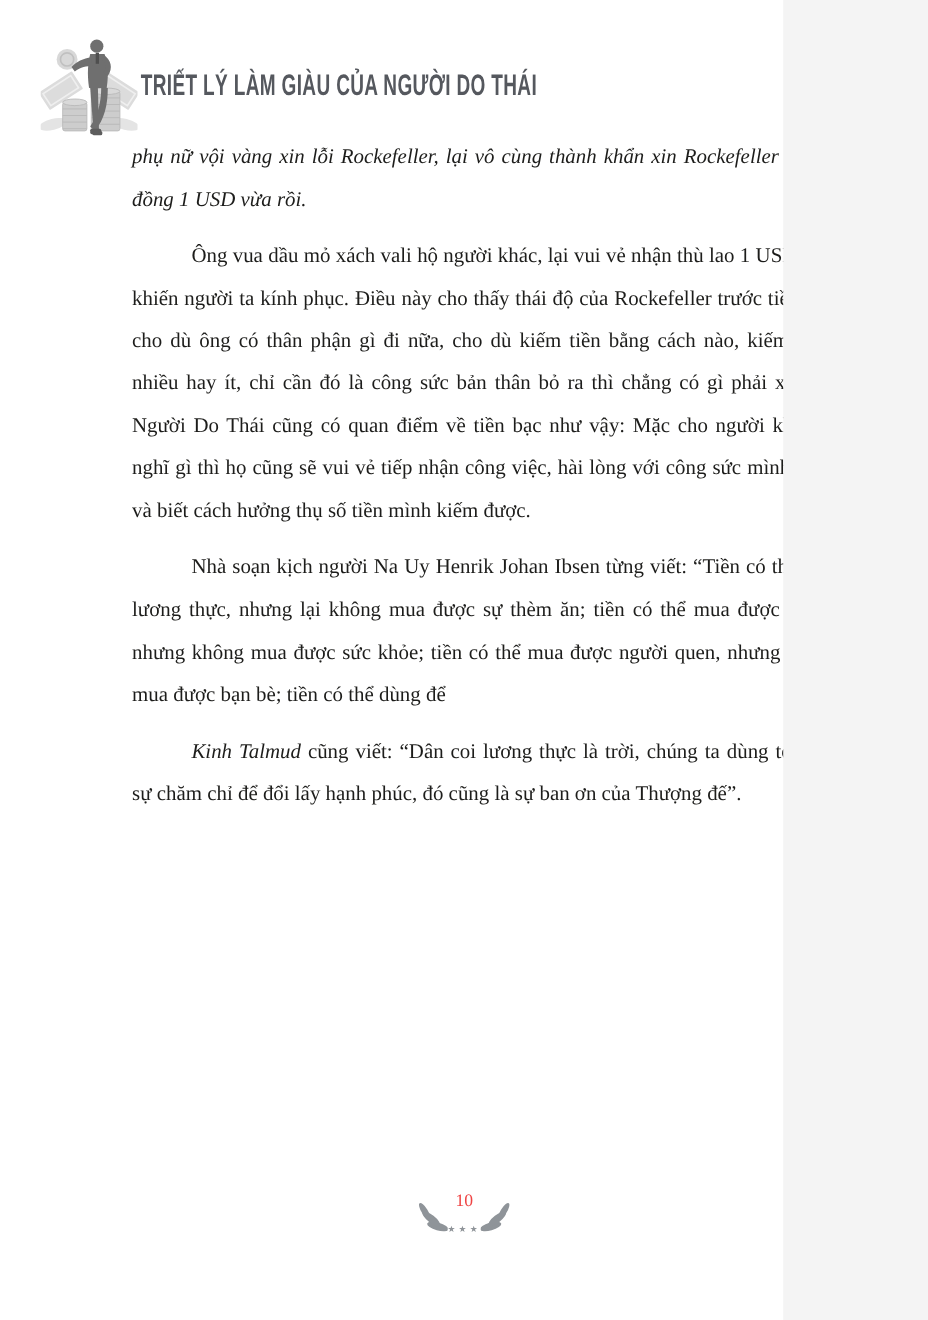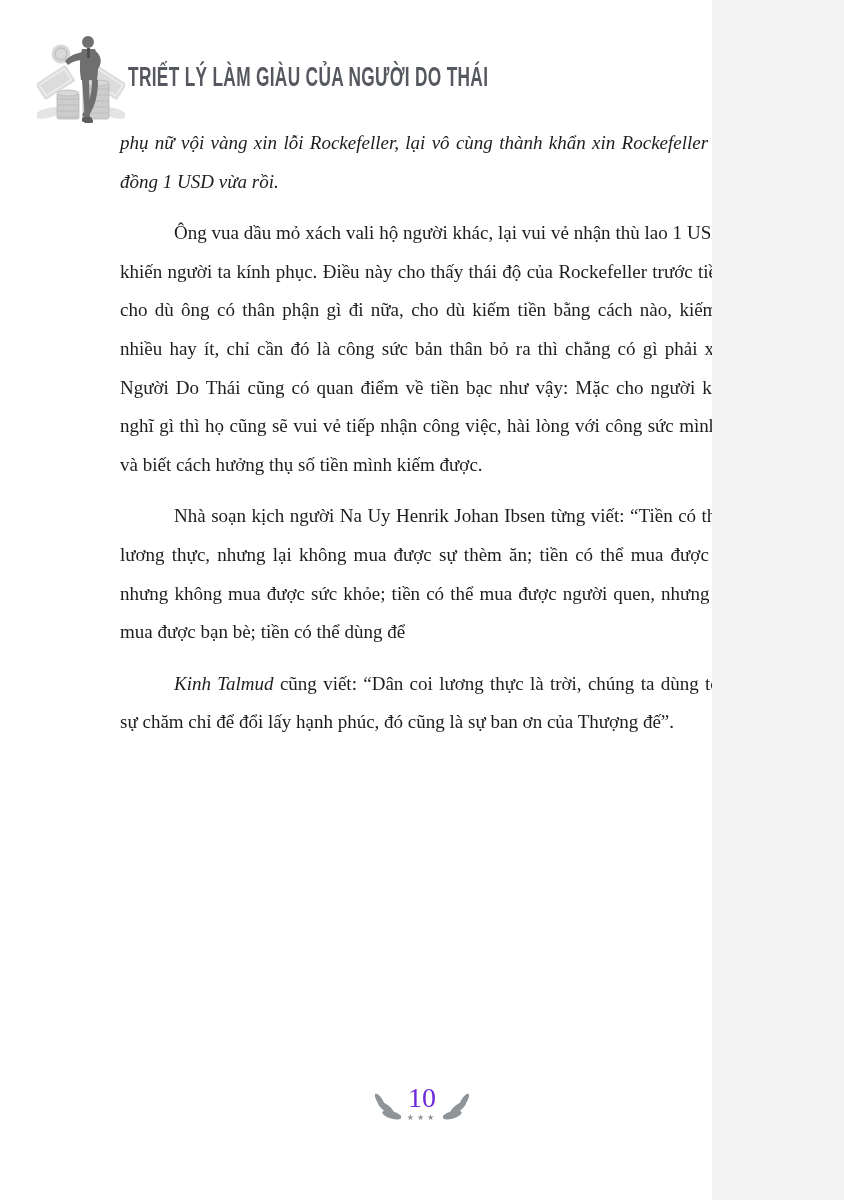--- a/index.html
+++ b/index.html
@@ -60,22 +60,22 @@
   }
   .ornament {
     position: relative;
     display: flex; align-items: flex-start;
   }
   .laurel { display: block; margin-top: 10px; }
   .laurel-left { margin-right: 2px; }
   .laurel-right { margin-left: 2px; }
   .page-number {
     font-family: "Liberation Serif", serif;
-    font-size: 28px;
-    color: #6d28d9;
+    font-size: 16px;
+    color: #ef4444;
     padding: 0 5px;
     line-height: 1.1;
   }
   .stars {
     position: absolute;
     left: 50%; top: 30px;
     transform: translateX(-50%);
     font-size: 8px;
     letter-spacing: 3px;
     color: #8f9499;

